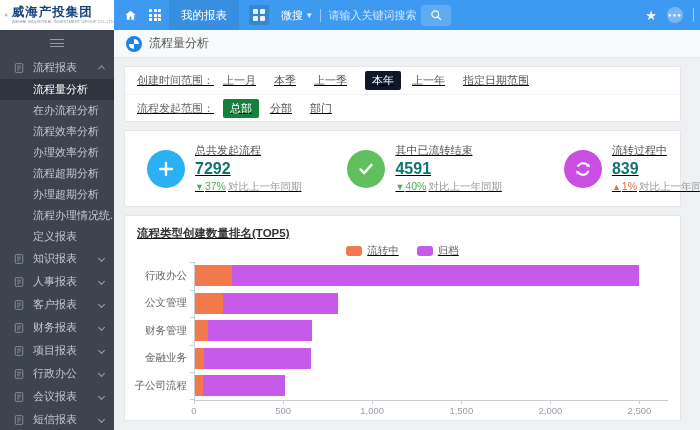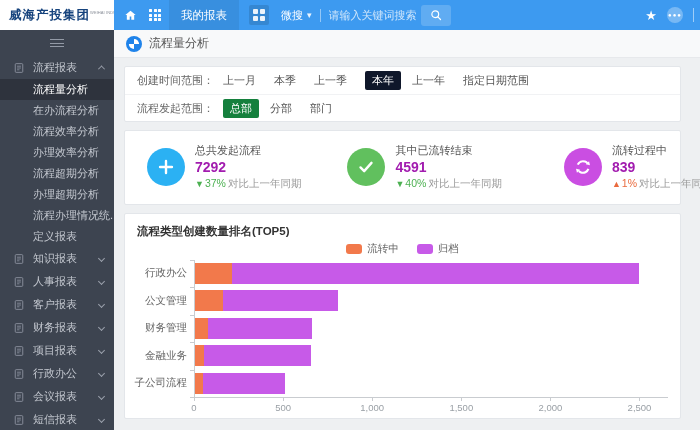--- a/index.html
+++ b/index.html
@@ -2,21 +2,21 @@
 <html><head>
 <meta charset="utf-8">
 <style>
   * { margin:0; padding:0; box-sizing:border-box; }
   html,body { width:700px; height:430px; overflow:hidden;
     font-family:"Liberation Sans","DejaVu Sans",sans-serif; background:#eef0f2; }
 
   
   .header { height:30px; display:flex; }
   .logo { width:114px; background:#fff; display:flex; align-items:center; padding-left:5px; gap:4px; }
-  .logo-text { display:flex; line-height:1; }
+  .logo-text { display:flex; flex-direction:column; line-height:1; }
   .logo-name { font-size:12.5px; font-weight:bold; color:#16437d; letter-spacing:1px; white-space:nowrap; }
   .logo-sub { font-size:4px; color:#8a8f99; margin-top:2px; letter-spacing:.1px; white-space:nowrap; }
   .topbar { flex:1; background:#3d9af0; display:flex; align-items:center; color:#fff; min-width:0; }
   .tb-icon { display:flex; align-items:center; justify-content:center; margin-left:10px; cursor:pointer; }
   .grid9 { display:grid; grid-template-columns:repeat(3,3px); grid-gap:1.5px; margin-left:12px; }
   .grid9 i { width:3px; height:3px; background:#fff; border-radius:0.5px; }
   .tab-myreports { height:100%; display:flex; align-items:center; padding:0 12px; margin-left:8px;
      background:rgba(0,0,0,0.07); font-size:11.5px; cursor:pointer; }
   .apps-btn { width:20px; height:20px; margin-left:10px; background:rgba(0,0,0,0.12); border-radius:2px;
      display:grid; grid-template-columns:repeat(2,5px); grid-gap:1.5px; align-content:center; justify-content:center; cursor:pointer; }
@@ -47,39 +47,39 @@
   .chev { width:5px; height:5px; border-right:1px solid #9aa0ab; border-bottom:1px solid #9aa0ab; flex-shrink:0; }
   .chev.up { transform:rotate(-135deg) translate(-1px,-1px); }
   .chev.down { transform:rotate(45deg); }
   .side-item { height:21px; line-height:21px; padding-left:33px; white-space:nowrap; overflow:hidden; cursor:pointer; }
   .side-item.active { background:#2e333d; color:#fff; }
 
   
   .main { flex:1; display:flex; flex-direction:column; min-width:0; background:#eef0f2; }
   .pagebar { height:28px; background:#f8f9fa; border-bottom:1px solid #e7e9ec; display:flex; align-items:center; padding-left:12px; gap:7px; flex-shrink:0; }
   .page-title { font-size:12px; color:#555; }
-  .content { flex:1; padding:8px 19px 0 10px; overflow:hidden; }
+  .content { flex:1; padding:8px 19px 0 10px; overflow:hidden;text-decoration:underline; }
   .card { background:#fff; border:1px solid #e3e6ea; border-radius:2px; }
 
   
   .f-row { min-height:27px; display:flex; align-items:center; padding-left:12px; }
   .f-row + .f-row { border-top:1px solid #f1f2f4; }
   .f-label { width:86px; font-size:11px; color:#666; flex-shrink:0; }
   .f-opts { display:flex; align-items:center; }
   .f-opt { font-size:11px; color:#555; margin-right:18px; cursor:pointer; white-space:nowrap; }
   .f-opt.sel { background:#3db4f3; color:#fff; padding:2px 7px; border-radius:2px; margin-right:11px; }
 
   
   .kpi-card { margin-top:8px; display:flex; padding:13px 0; }
   .kpi { flex:1; display:flex; align-items:center; }
   .kpi:nth-child(1){ padding-left:22px; } .kpi:nth-child(2){ padding-left:46px; } .kpi:nth-child(3){ padding-left:62px; }
   .kpi-icon { width:38px; height:38px; border-radius:50%; display:flex; align-items:center; justify-content:center; flex-shrink:0; }
   .kpi-text { margin-left:10px; line-height:1.25; }
   .kpi-label { font-size:11px; color:#555; }
-  .kpi-value { font-size:14px; font-weight:bold; color:#a21caf; margin:1px 0; }
+  .kpi-value { font-size:16px; font-weight:bold; color:#0f766e; margin:1px 0; }
   .kpi-trend { font-size:10.5px; color:#999; white-space:nowrap; }
   .kpi-trend .arr { font-size:9px; } .kpi-trend .pct { margin:0 2px 0 1px; }
 
   
   .chart-card { margin-top:8px; padding:10px 12px 6px; height:206px; }
   .chart-title { font-size:11.5px; font-weight:bold; color:#333; }
   .legend { display:flex; justify-content:center; align-items:center; gap:18px; margin-top:3px; height:14px; }
   .legend-item { display:flex; align-items:center; gap:5px; font-size:10.5px; color:#666; cursor:pointer; }
   .legend-swatch { width:16px; height:10px; border-radius:3px; }
   .plot-wrap { position:relative; margin-top:4px; }

